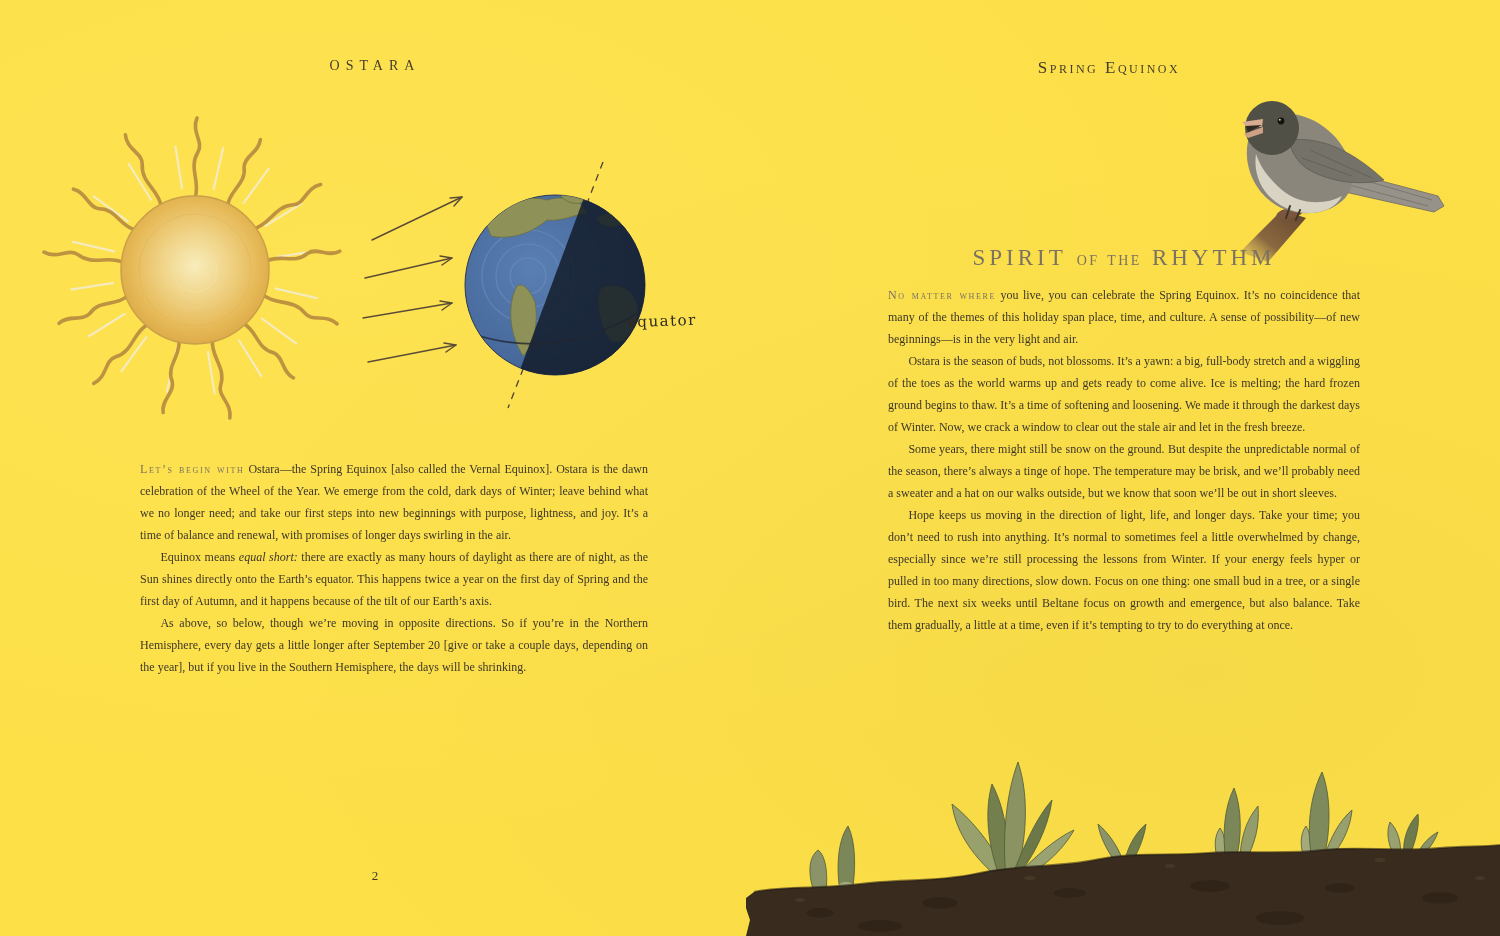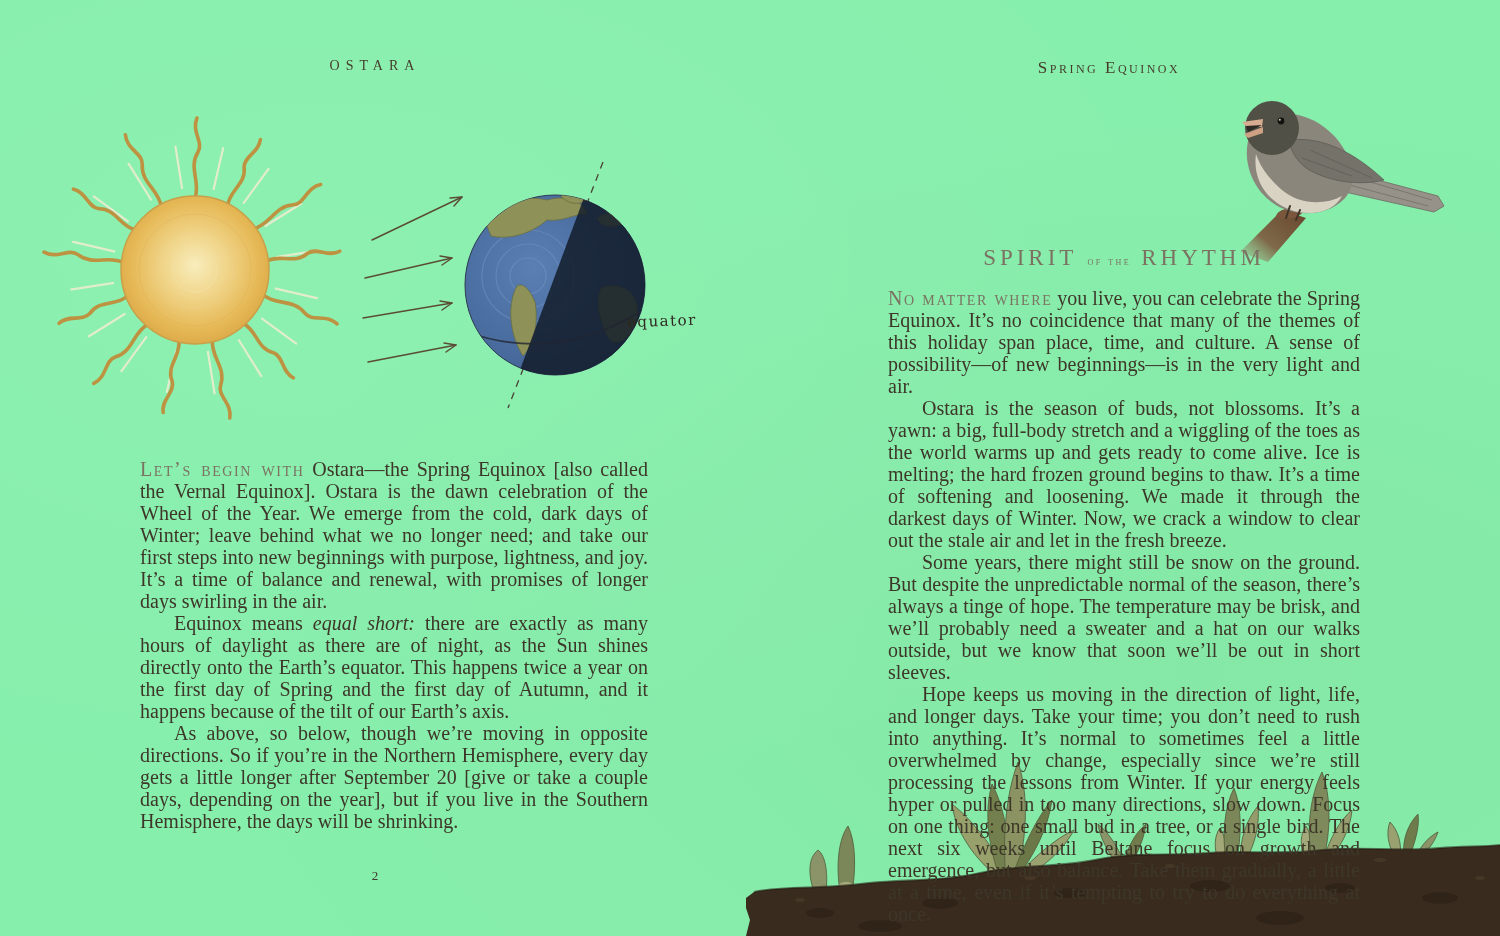--- a/index.html
+++ b/index.html
@@ -1,31 +1,31 @@
 <!DOCTYPE html>
 <html><head>
 <meta charset="utf-8">
 <title>Ostara</title>
 <style>
   html,body{margin:0;padding:0;background:#ebe2c1;}
-  .spread{position:relative;width:1500px;height:936px;background:#86efac;overflow:hidden;
+  .spread{position:relative;width:1500px;height:936px;background:#fde047;overflow:hidden;
           font-family:"Liberation Serif","DejaVu Serif",serif;color:#3d3729;}
   .spread::before{content:"";position:absolute;inset:0;pointer-events:none;
     background:radial-gradient(ellipse at 22% 28%, rgba(255,255,255,0.06), transparent 62%),
                radial-gradient(ellipse at 80% 72%, rgba(120,100,60,0.05), transparent 60%);}
   .running-head{position:absolute;top:58px;width:750px;text-align:center;color:#463d2b;}
   .rh-left{left:0;font-size:14px;letter-spacing:6px;}
   .rh-right{left:734px;font-variant:small-caps;font-size:17px;letter-spacing:2.5px;}
   .text-col{position:absolute;}
   .col-left{left:140px;top:458px;width:508px;}
   .col-right{left:888px;top:244px;width:472px;}
   .sec-heading{margin:0 0 13px 0;text-align:center;font-weight:normal;color:#7b7262;line-height:26px;}
   .sec-heading .big{font-size:23px;letter-spacing:4px;text-align:right;}
-  .sec-heading .small{font-variant:small-caps;font-size:12px;letter-spacing:2.5px;margin:0 4px;}
-  .body-text p{margin:0;text-align:justify;font-size:20px;line-height:22px;text-indent:1.7em;}
+  .sec-heading .small{font-variant:small-caps;font-size:20px;letter-spacing:2.5px;margin:0 4px;}
+  .body-text p{margin:0;text-align:justify;font-size:12px;line-height:22px;text-indent:1.7em;}
   .body-text p.first{text-indent:0;}
   .lead{font-variant:small-caps;letter-spacing:1.6px;color:#7b7262;}
   .page-num{position:absolute;left:0;top:868px;width:750px;text-align:center;font-size:13px;color:#3d3729;}
   .equator-label{position:absolute;left:627px;top:312px;font-size:15px;letter-spacing:1.5px;
     color:#2f2920;transform:rotate(-2deg);font-family:"DejaVu Serif",serif;}
   .illus{position:absolute;}
   #diagram{left:25px;top:90px;}
   #bird{left:1232px;top:92px;}
   #plants{left:740px;top:758px;}
 </style>

